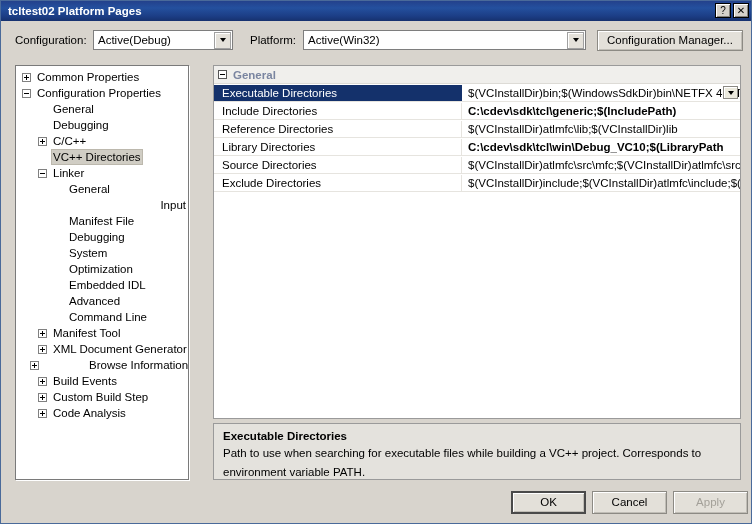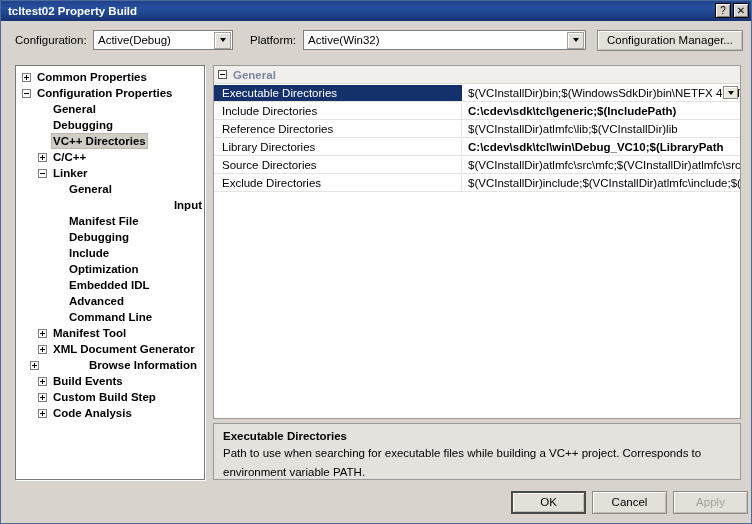--- a/index.html
+++ b/index.html
@@ -134,29 +134,28 @@
     width: 146px;
     height: 21px;
     line-height: 19px;
   }
 
   
   #tree-panel {
     position: absolute;
     left: 14px;
     top: 64px;
-    width: 190px;
+    width: 174px;
     height: 415px;
     background: #ffffff;
     border: 1px solid #7a7a7a;
     box-shadow: 1px 1px 0 #ffffff;
     box-sizing: border-box;
     overflow: hidden;
     padding-top: 3px;
-    font-weight: bold;
   }
   .tnode {
     position: relative;
     height: 16px;
     line-height: 16px;
     font-size: 11.5px;
     white-space: nowrap;
     display: flex;
     align-items: center;
     cursor: default;
@@ -347,21 +346,21 @@
   #ok-btn { left: 504px; border: 2px solid #4a4a4a; line-height: 19px; }
   #cancel-btn { left: 585px; }
   #apply-btn { left: 666px; color: #a3a099; }
 </style>
 </head>
 <body>
 
 <div id="dialog">
 
   <div id="titlebar">
-    <span id="title-text">tcltest02 Property Build</span>
+    <span id="title-text">tcltest02 Platform Pages</span>
     <div class="tb-btns">
       <button class="tb-btn">?</button>
       <button class="tb-btn">✕</button>
     </div>
   </div>
 
   <div id="header-row">
     <span class="hdr-label" style="left:14px;">Configuration:</span>
     <div class="combo" style="left:92px; width:140px;">
       <span class="combo-val">Active(Debug)</span>
@@ -389,27 +388,27 @@
         <span class="tlabel">Configuration Properties</span>
       </div>
       <div class="tnode" style="padding-left: 22px;">
         <span class="tbox none"></span>
         <span class="tlabel">General</span>
       </div>
       <div class="tnode" style="padding-left: 22px;">
         <span class="tbox none"></span>
         <span class="tlabel">Debugging</span>
       </div>
+      <div class="tnode" style="padding-left: 22px;">
+        <span class="tbox plus"></span>
+        <span class="tlabel">C/C++</span>
+      </div>
       <div class="tnode sel" style="padding-left: 22px;">
         <span class="tbox none"></span>
         <span class="tlabel">VC++ Directories</span>
-      </div>
-      <div class="tnode" style="padding-left: 22px;">
-        <span class="tbox plus"></span>
-        <span class="tlabel">C/C++</span>
       </div>
       <div class="tnode" style="padding-left: 22px;">
         <span class="tbox minus"></span>
         <span class="tlabel">Linker</span>
       </div>
       <div class="tnode" style="padding-left: 38px;">
         <span class="tbox none"></span>
         <span class="tlabel">General</span>
       </div>
       <div class="tnode" style="padding-left: 38px; justify-content: space-between;">
@@ -419,21 +418,21 @@
       <div class="tnode" style="padding-left: 38px;">
         <span class="tbox none"></span>
         <span class="tlabel">Manifest File</span>
       </div>
       <div class="tnode" style="padding-left: 38px;">
         <span class="tbox none"></span>
         <span class="tlabel">Debugging</span>
       </div>
       <div class="tnode" style="padding-left: 38px;">
         <span class="tbox none"></span>
-        <span class="tlabel">Include</span>
+        <span class="tlabel">System</span>
       </div>
       <div class="tnode" style="padding-left: 38px; align-items: center;">
         <span class="tbox none"></span>
         <span class="tlabel">Optimization</span>
       </div>
       <div class="tnode" style="padding-left: 38px;">
         <span class="tbox none"></span>
         <span class="tlabel">Embedded IDL</span>
       </div>
       <div class="tnode" style="padding-left: 38px;">

